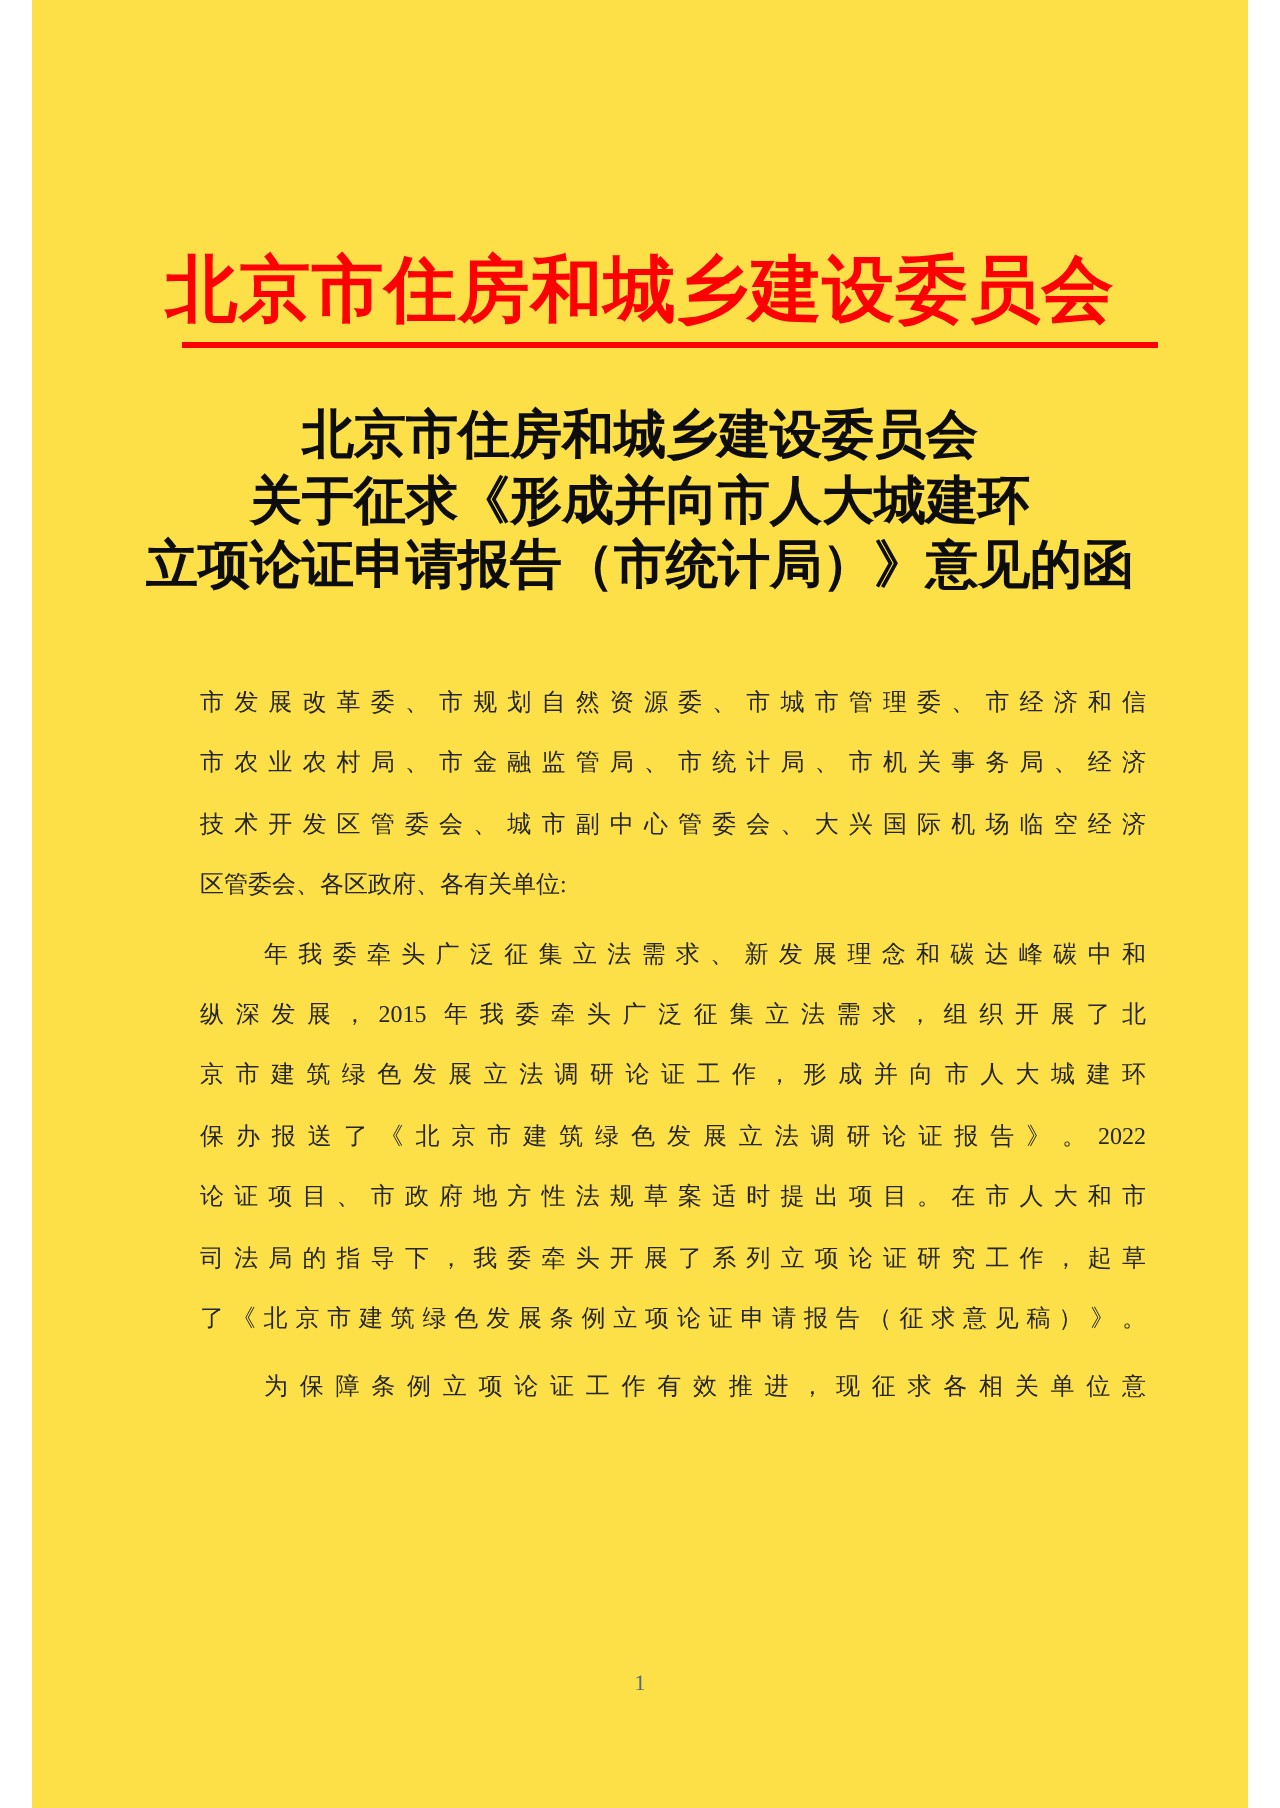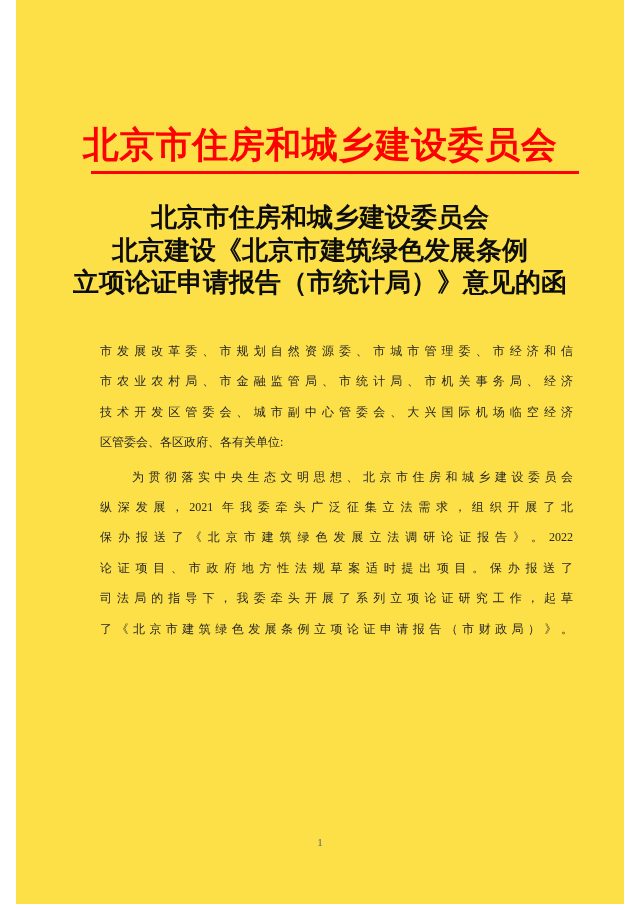--- a/index.html
+++ b/index.html
@@ -82,40 +82,44 @@
 <body>
 
 <div class="page">
 
   <div class="letterhead">北京市住房和城乡建设委员会</div>
 
   <div class="red-rule"></div>
 
   <div class="doc-title">
     <div>北京市住房和城乡建设委员会</div>
-    <div>北京建设《北京市建筑绿色发展条例</div>
+    <div>关于征求《形成并向市人大城建环</div>
     <div>立项论证申请报告（市统计局）》意见的函</div>
   </div>
 
   <div class="body-text">
 
     <div class="para">
       <div class="line">市发展改革委、市规划自然资源委、市城市管理委、市经济和信</div>
       <div class="line">市农业农村局、市金融监管局、市统计局、市机关事务局、经济</div>
       <div class="line">技术开发区管委会、城市副中心管委会、大兴国际机场临空经济</div>
       <div class="line short">区管委会、各区政府、各有关单位:</div>
     </div>
 
     <div class="para">
-      <div class="line indent">为贯彻落实中央生态文明思想、北京市住房和城乡建设委员会</div>
-      <div class="line">纵深发展，2021 年我委牵头广泛征集立法需求，组织开展了北</div>
+      <div class="line indent">年我委牵头广泛征集立法需求、新发展理念和碳达峰碳中和</div>
+      <div class="line">纵深发展，2015 年我委牵头广泛征集立法需求，组织开展了北</div>
+      <div class="line">京市建筑绿色发展立法调研论证工作，形成并向市人大城建环</div>
       <div class="line">保办报送了《北京市建筑绿色发展立法调研论证报告》。2022</div>
-      <div class="line">论证项目、市政府地方性法规草案适时提出项目。保办报送了</div>
+      <div class="line">论证项目、市政府地方性法规草案适时提出项目。在市人大和市</div>
       <div class="line">司法局的指导下，我委牵头开展了系列立项论证研究工作，起草</div>
-      <div class="line">了《北京市建筑绿色发展条例立项论证申请报告（市财政局）》。</div>
+      <div class="line">了《北京市建筑绿色发展条例立项论证申请报告（征求意见稿）》。</div>
     </div>
 
+    <div class="para">
+      <div class="line indent">为保障条例立项论证工作有效推进，现征求各相关单位意</div>
+    </div>
 
   </div>
 
   <div class="page-number">1</div>
 
 </div>
 
 </body></html>

